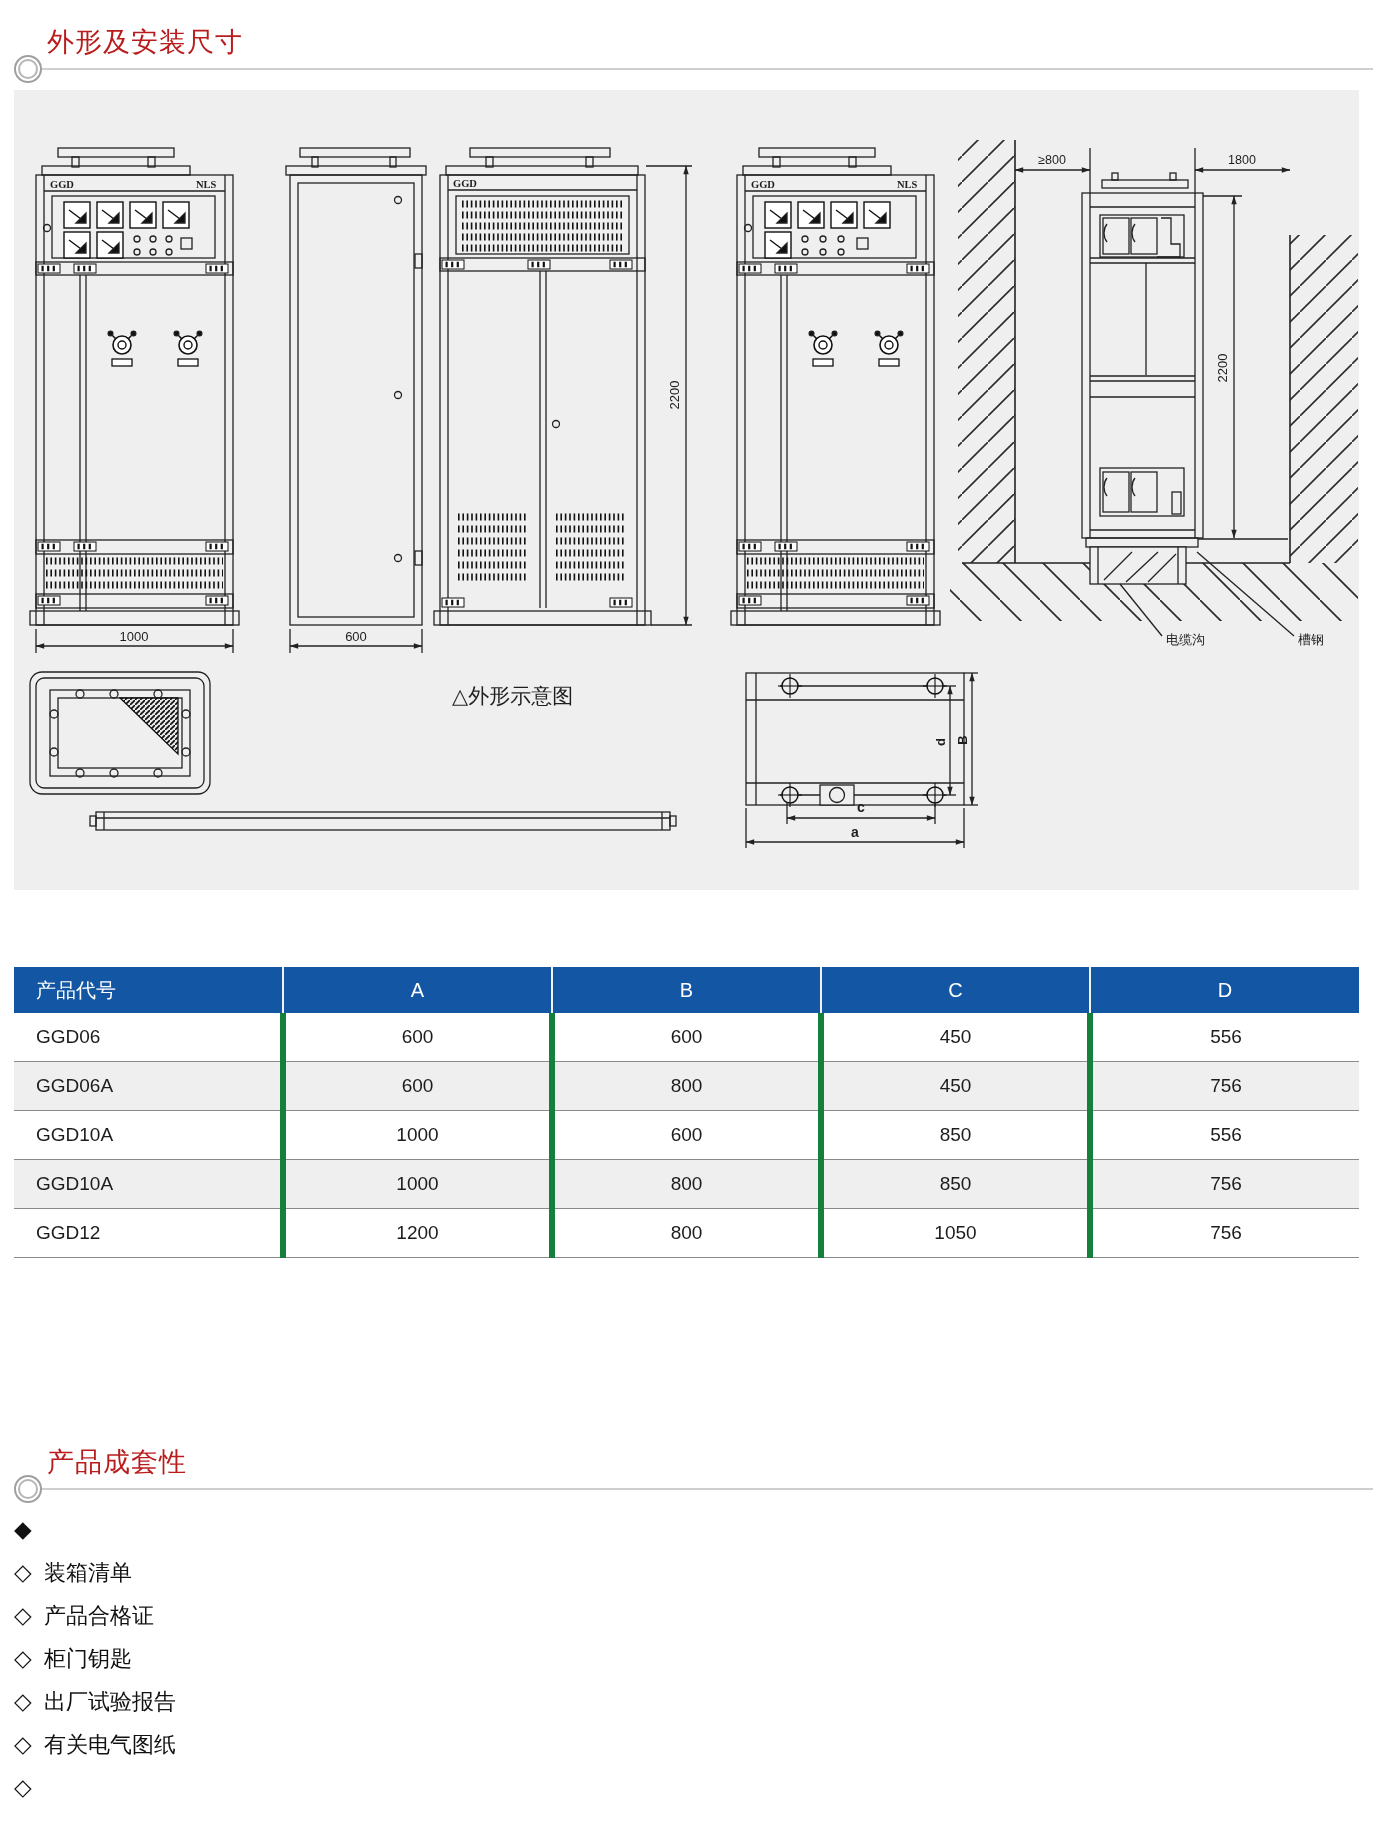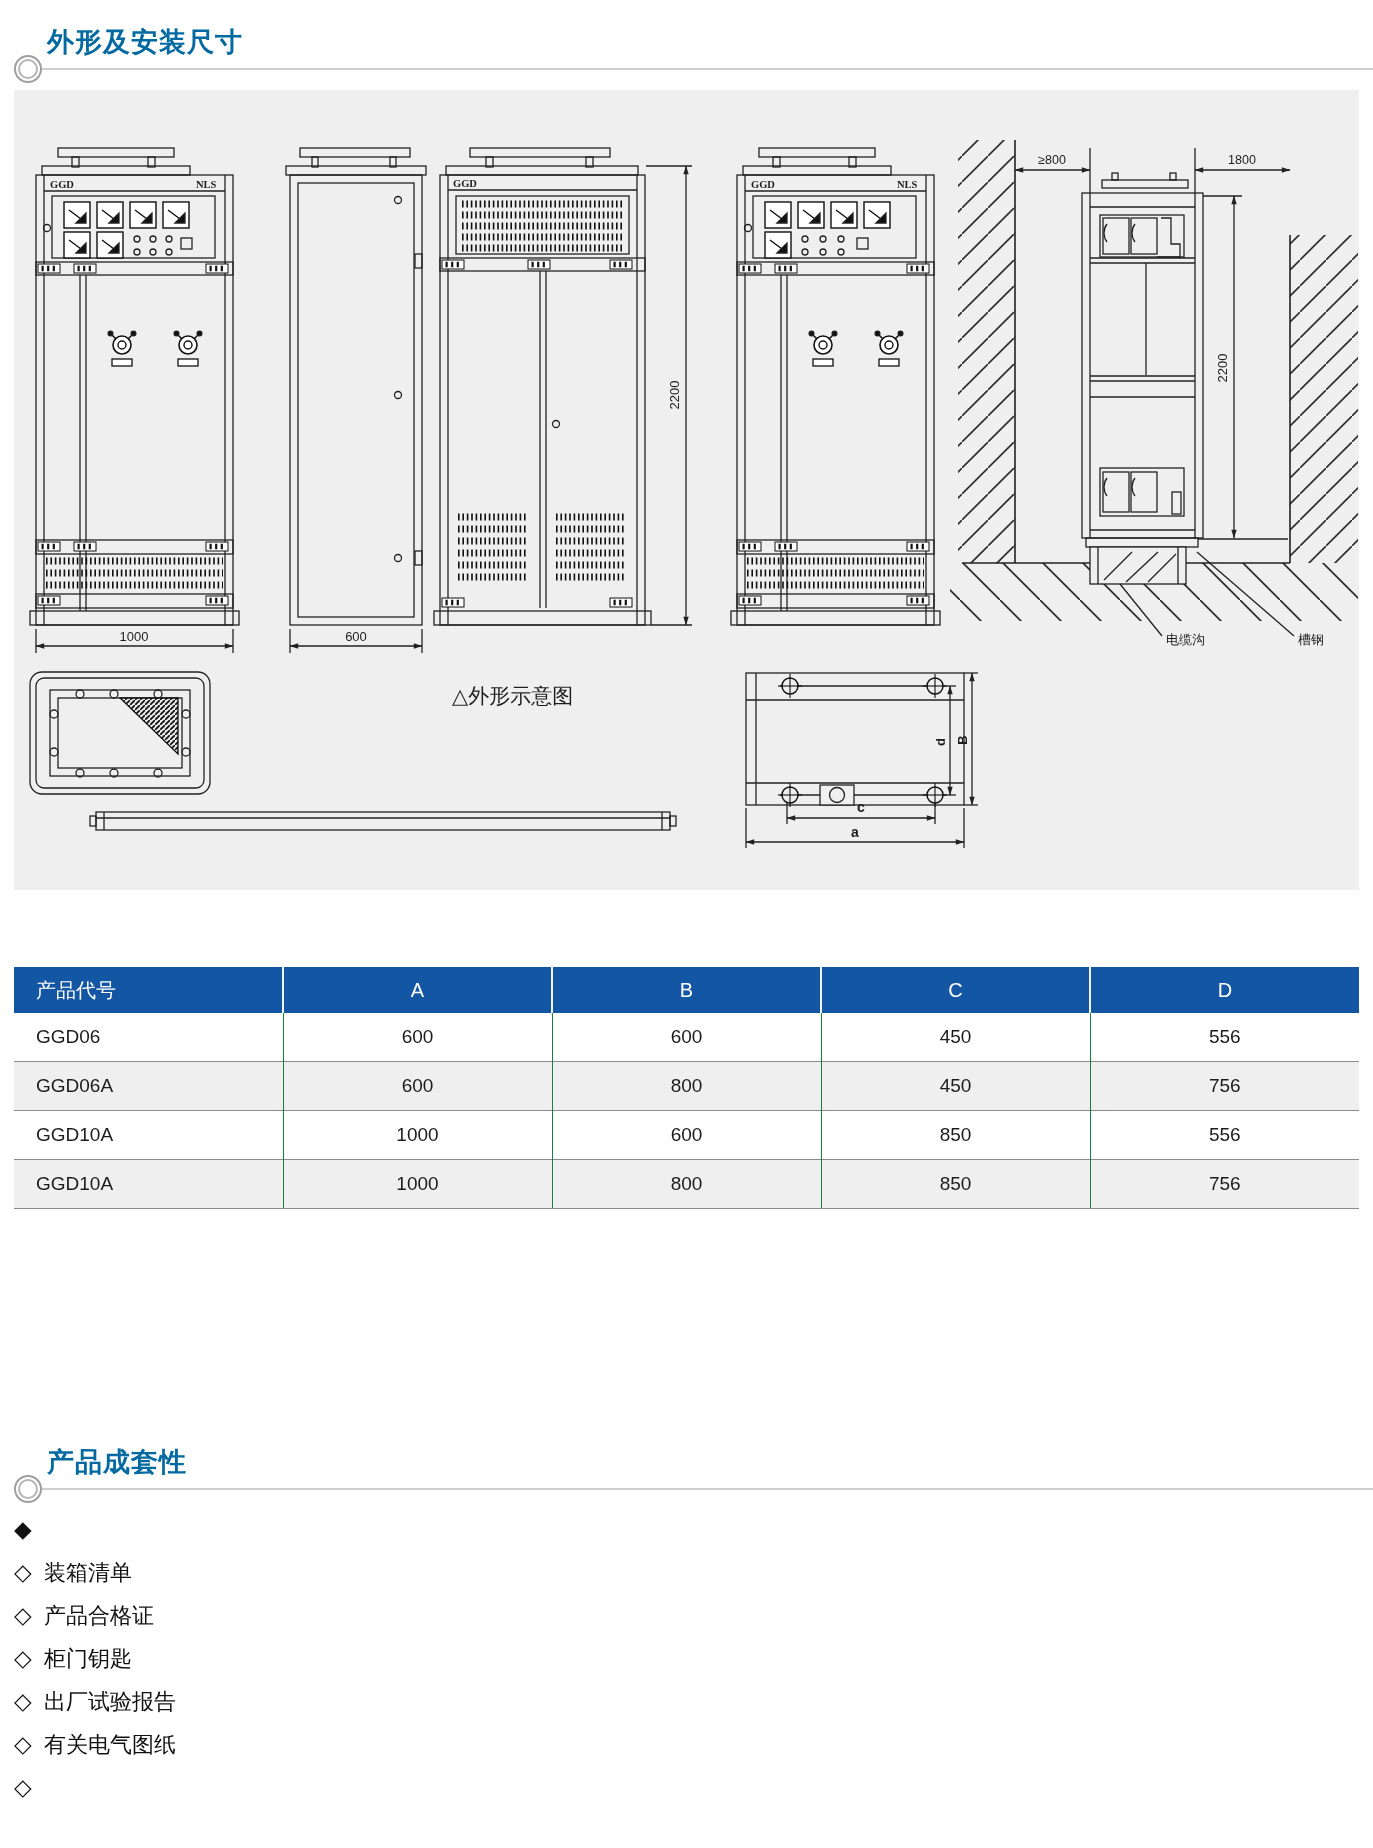--- a/index.html
+++ b/index.html
@@ -1,39 +1,39 @@
 <!DOCTYPE html>
 <html><head>
 <meta charset="utf-8">
 <style>
   html,body{margin:0;padding:0;background:#fff;}
   .page{position:relative;width:1373px;height:1848px;background:#fff;overflow:hidden;
         font-family:"Liberation Sans","DejaVu Sans",sans-serif;}
   
   .sec-header{position:absolute;left:0;width:100%;height:52px;}
-  .sec-title{position:absolute;left:47px;top:0;font-size:27px;font-weight:bold;color:#0369a1;letter-spacing:1px;text-align:right;}
+  .sec-title{position:absolute;left:47px;top:0;font-size:27px;font-weight:normal;color:#b91c1c;letter-spacing:1px;text-align:right;}
   .sec-rule{position:absolute;left:41px;right:0;top:44px;height:2px;background:#cfcfcf;}
   .sec-circle{position:absolute;left:14px;top:31px;width:24px;height:24px;border:2px solid #9f9f9f;
               border-radius:50%;background:#fff;box-sizing:content-box;}
   .sec-circle::after{content:"";position:absolute;left:2px;top:2px;right:2px;bottom:2px;
               border:2px solid #b5b5b5;border-radius:50%;}
   #sec1{top:24px;}
   #sec2{top:1444px;}
   
   .panel{position:absolute;left:14px;top:90px;width:1345px;height:800px;background:#EFEFEF;}
   .panel svg{display:block;}
   .panel svg text{font-family:"Liberation Sans","DejaVu Sans",sans-serif;fill:#1e1e1e;}
   .panel svg text.tserif{font-family:"Liberation Serif","DejaVu Serif",serif;font-weight:bold;}
   
   .dim-table{position:absolute;left:14px;top:967px;width:1345px;border-collapse:collapse;table-layout:fixed;}
   .dim-table th{background:#1356A4;color:#fff;font-size:20px;font-weight:normal;height:44px;
                 border-right:2px solid #f2f2f2;}
   .dim-table th:last-child{border-right:none;}
   .dim-table td{height:46px;font-size:19px;color:#1c1c1c;text-align:center;background:#fff;
-                border-top:1px solid #8a8a8a;border-right:1px solid #15803d;}
+                border-top:1px solid #8a8a8a;border-right:6px solid #15803d;}
   .dim-table td:last-child{border-right:none;}
   .dim-table tbody tr:first-child td{border-top:none;}
   .dim-table tbody tr:nth-child(even) td{background:#EFEFEF;}
   .dim-table tbody tr:last-child td{border-bottom:1px solid #8a8a8a;}
   .dim-table .c0{text-align:left;padding-left:22px;}
   
   .doc-list{position:absolute;left:14px;top:1508px;width:1200px;}
   .list-item{display:flex;align-items:center;height:43px;font-size:22px;color:#111;}
   .bullet{width:30px;font-size:23px;color:#111;flex:0 0 30px;}
 </style>
@@ -409,20 +409,27 @@
         <td>850</td>
         <td>556</td>
       </tr>
       <tr>
         <td class="c0">GGD10A</td>
         <td>1000</td>
         <td>800</td>
         <td>850</td>
         <td>756</td>
       </tr>
+      <tr>
+        <td class="c0">GGD12</td>
+        <td>1200</td>
+        <td>800</td>
+        <td>1050</td>
+        <td>756</td>
+      </tr>
     </tbody>
   </table>
 
   <div class="sec-header" id="sec2">
     <div class="sec-rule"></div>
     <div class="sec-circle"></div>
     <div class="sec-title">产品成套性</div>
   </div>
 
   <div class="doc-list">

